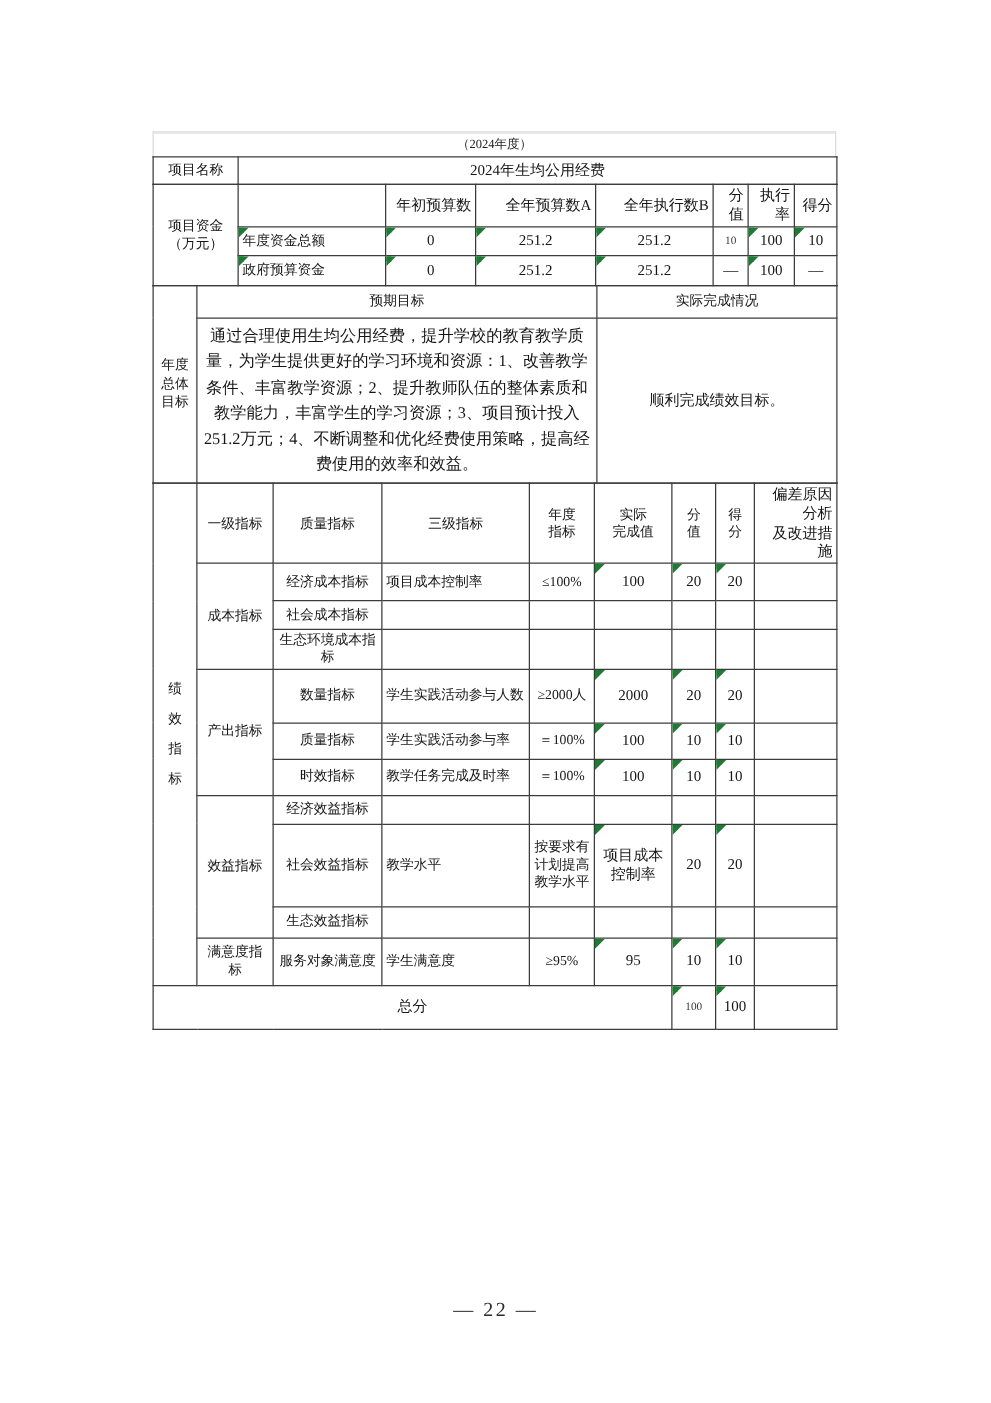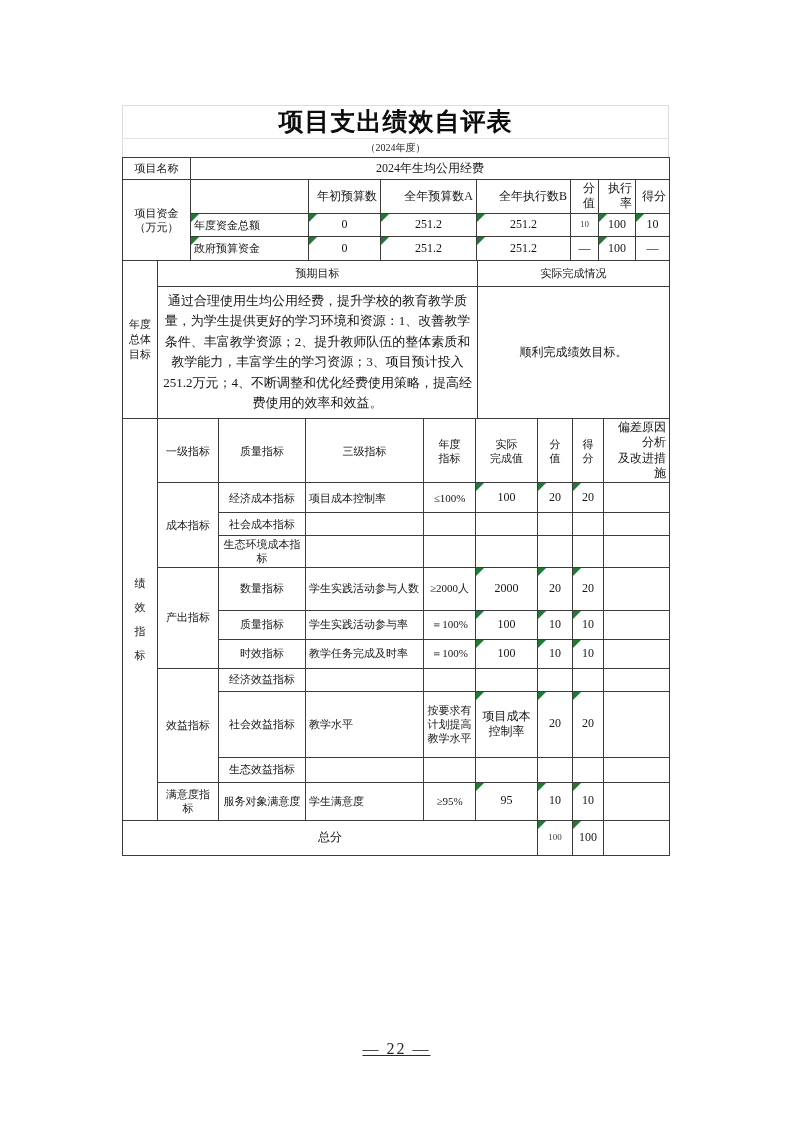--- a/index.html
+++ b/index.html
@@ -21,30 +21,29 @@
   .fs10{font-size:12px;text-align:right;}
   .fs11{font-size:11px;}
   .small{font-size:9px;color:#3a3a3a;}
   .goal{font-size:13px;line-height:1.58;padding:4px 5px;text-align:center;}
   .vlabel{font-size:11px;line-height:15px;white-space:pre-line;padding:0;}
   .vlabel2{font-size:11px;line-height:24px;white-space:pre-line;padding:0;}
   .tri{position:relative;}
   .tri::after{content:"";position:absolute;top:0;left:0;width:0;height:0;
               border:4px solid transparent;border-top-color:#1e7b33;border-left-color:#1e7b33;}
   .pageno{position:absolute;left:0;right:0;top:1040px;text-align:center;font-size:16px;
-          color:#2a2a2a;font-family:"Liberation Serif", serif;letter-spacing:2px;text-decoration:underline;}
+          color:#2a2a2a;font-family:"Liberation Serif", serif;letter-spacing:2px;}
 </style>
 </head>
 <body>
 
 <div class="page">
   <div class="sheet">
 
     <div class="titlebox">
-      <div class="title">项目支出绩效自评表</div>
       <div class="subtitle">（2024年度）</div>
     </div>
 
     <table>
       <colgroup>
           <col style="width:68px">
           <col style="width:479px">
         </colgroup>
       <tbody>
           <tr style="height:22px">

